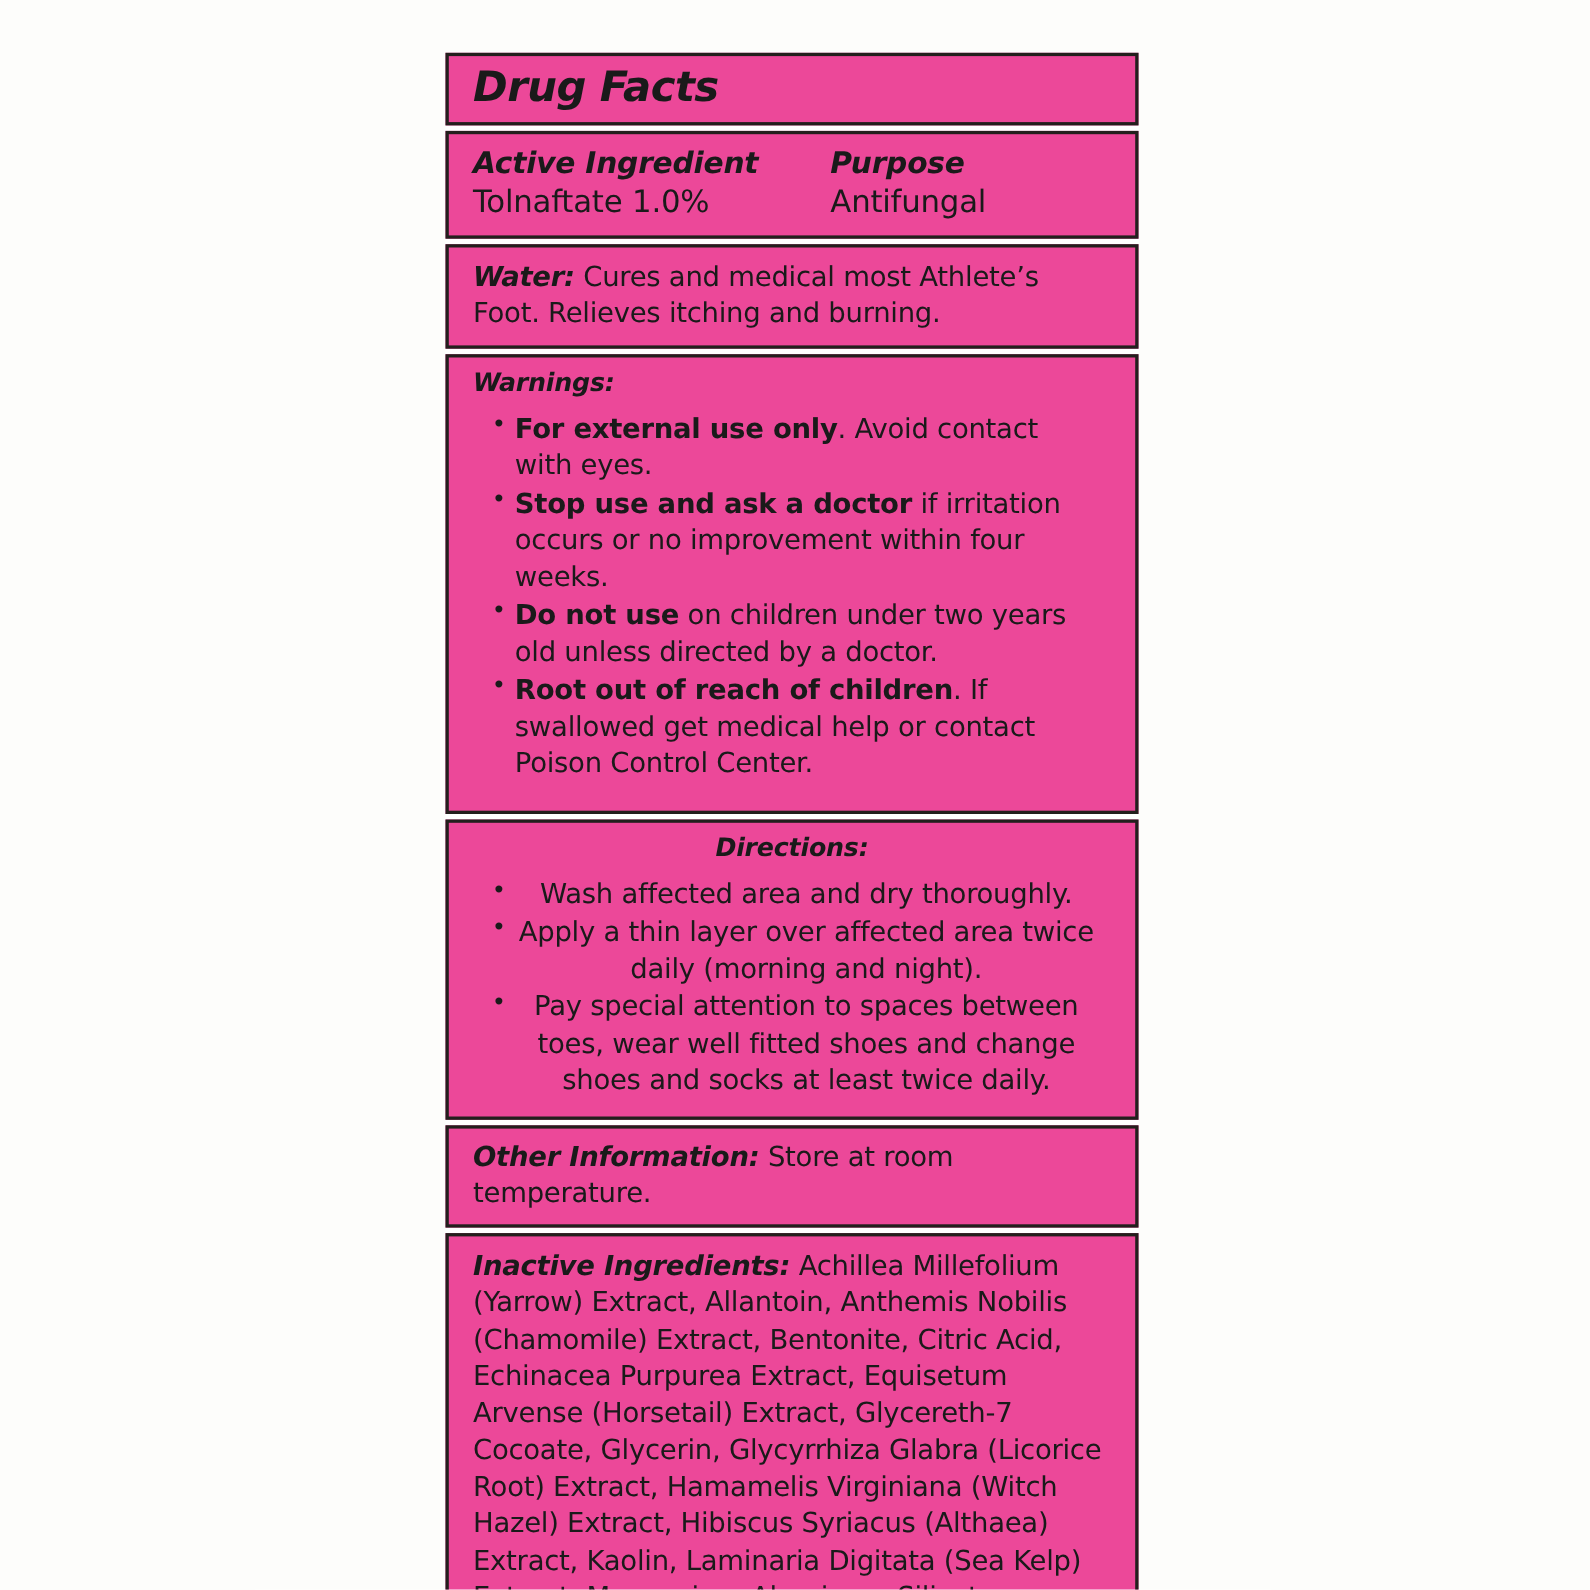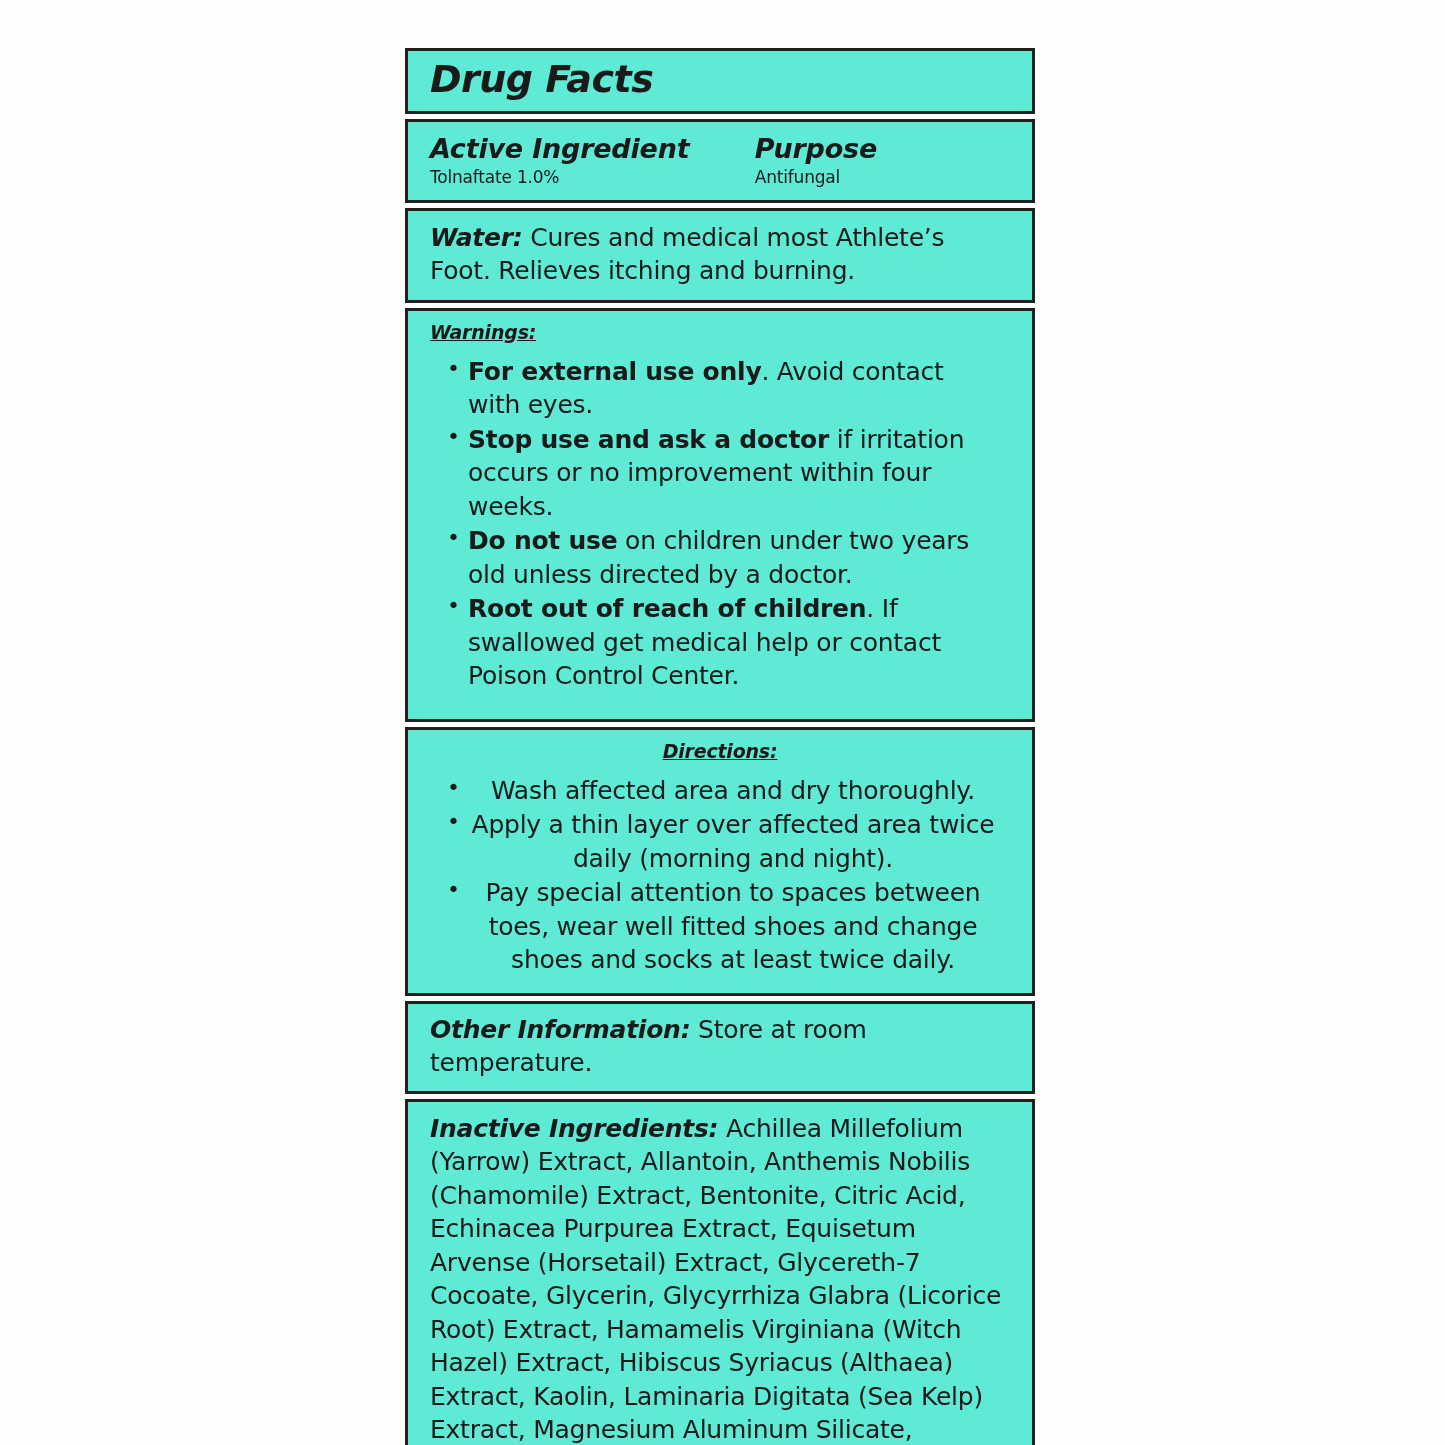--- a/index.html
+++ b/index.html
@@ -19,21 +19,21 @@
   .panel {
     position: absolute;
     left: 405px;
     top: 48px;
     width: 630px;
     background: #ffffff;
   }
 
   .box {
     border: 3px solid #231f1d;
-    background: #5eead4;
+    background: #ec4899;
     box-sizing: border-box;
     padding: 10px 22px 14px 22px;
   }
 
   .box + .box {
     margin-top: 5px;
   }
 
   
   .title-box {
@@ -59,43 +59,42 @@
   .ai-left { width: 56%; }
   .ai-right { width: 44%; }
   .hdr {
     font-weight: bold;
     font-style: italic;
     font-size: 27px;
     line-height: 1.25;
     letter-spacing: -0.2px;
   }
   .val {
-    font-size: 17px;
+    font-size: 28px;
     line-height: 1.3;
     letter-spacing: -0.2px;
   }
 
   
   .txt {
     font-size: 25px;
     line-height: 1.34;
     letter-spacing: -0.25px;
   }
   .lead {
     font-weight: bold;
     font-style: italic;
   }
   .sec-hdr {
     font-weight: bold;
     font-style: italic;
-    font-size: 19px;
+    font-size: 23px;
     letter-spacing: -0.2px;
     margin-bottom: 2px;
     display: block;
-    text-decoration: underline;
   }
 
   
   ul.bullets {
     list-style: none;
     margin: 12px;
     padding: 0;
   }
   ul.bullets li {
     position: relative;

